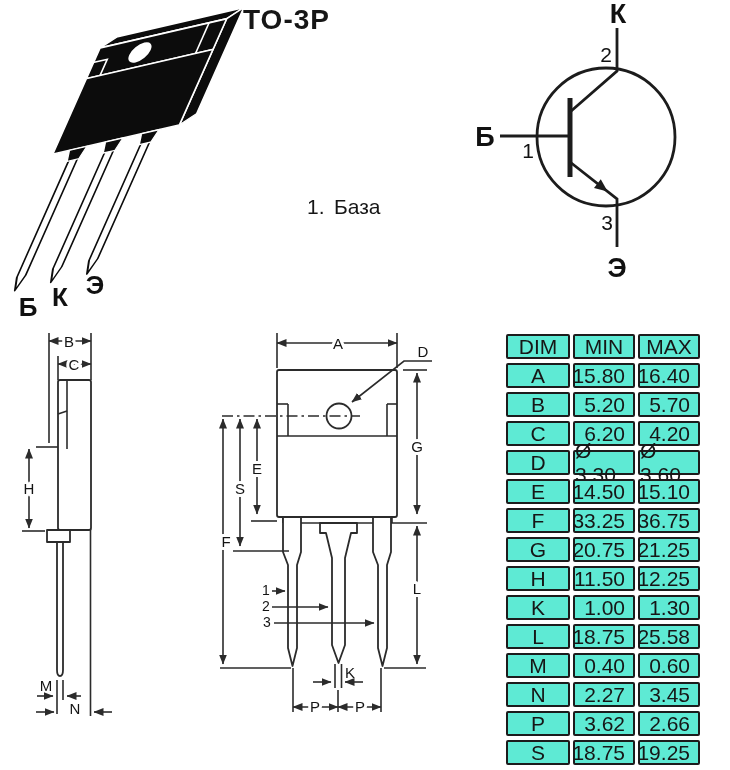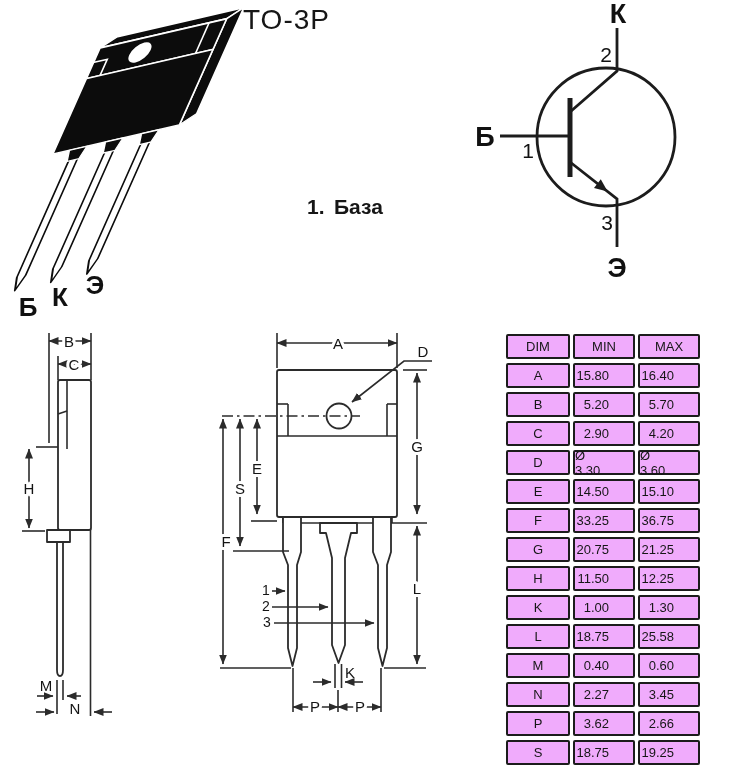--- a/index.html
+++ b/index.html
@@ -4,29 +4,29 @@
 <style>
   html,body{margin:0;padding:0}
   body{width:730px;height:770px;background:#fff;position:relative;overflow:hidden;
        font-family:"Liberation Sans","DejaVu Sans",sans-serif;color:#161616}
   #stage{position:absolute;inset:0}
   #stage > svg{position:absolute}
   #pkg{left:0;top:0}
   #schem{left:460px;top:0}
   #side{left:8px;top:328px}
   #front{left:195px;top:328px}
-  #title{position:absolute;left:243px;top:4px;font-size:28px;font-weight:400;letter-spacing:1px}
-  #legend{position:absolute;left:307px;top:192px;font-size:21px;font-weight:bold;line-height:29px}
+  #title{position:absolute;left:243px;top:4px;font-size:28px;font-weight:700;letter-spacing:1px}
+  #legend{position:absolute;left:307px;top:192px;font-size:21px;font-weight:normal;line-height:29px}
   .legend-row .num{display:inline-block;min-width:27px}
   
   #tbl{position:absolute;left:506px;top:334px;display:grid;
        grid-template-columns:64px 62px 62px;gap:4px 3px}
-  .cell{height:21px;border:2px solid #1c1c1c;border-radius:2px;background:#f0abfc;
-        font-size:13px;display:flex;align-items:center;justify-content:center}
-  .cell.num{justify-content:flex-end;padding-right:24px}
+  .cell{height:21px;border:2px solid #1c1c1c;border-radius:2px;background:#5eead4;
+        font-size:21px;display:flex;align-items:center;justify-content:center}
+  .cell.num{justify-content:flex-end;padding-right:8px}
   
   svg text{font-family:"Liberation Sans","DejaVu Sans",sans-serif}
   .ln{stroke:#2b2b2b;stroke-width:1.6;fill:none}
   .shape{fill:#fff;stroke:#2b2b2b;stroke-width:1.8;stroke-linejoin:round}
   .cl{stroke:#2b2b2b;stroke-width:1.4;fill:none;stroke-dasharray:11 4 2.5 4}
   .lbl{font-size:15px;fill:#141414;text-anchor:middle;paint-order:stroke;stroke:#fff;
        stroke-width:6px;stroke-linejoin:round}
   .sm{font-size:14px}
   .sym{stroke:#1c1c1c;stroke-width:2.8;fill:none}
   .bigl{font-size:27px;font-weight:600;fill:#111;text-anchor:middle}
@@ -256,21 +256,21 @@
 
       <div class="cell">A</div>
       <div class="cell num">15.80</div>
       <div class="cell num">16.40</div>
 
       <div class="cell">B</div>
       <div class="cell num">5.20</div>
       <div class="cell num">5.70</div>
 
       <div class="cell">C</div>
-      <div class="cell num">2.90</div>
+      <div class="cell num">6.20</div>
       <div class="cell num">4.20</div>
 
       <div class="cell">D</div>
       <div class="cell num">Ø 3.30</div>
       <div class="cell num">Ø 3.60</div>
 
       <div class="cell">E</div>
       <div class="cell num">14.50</div>
       <div class="cell num">15.10</div>
 

